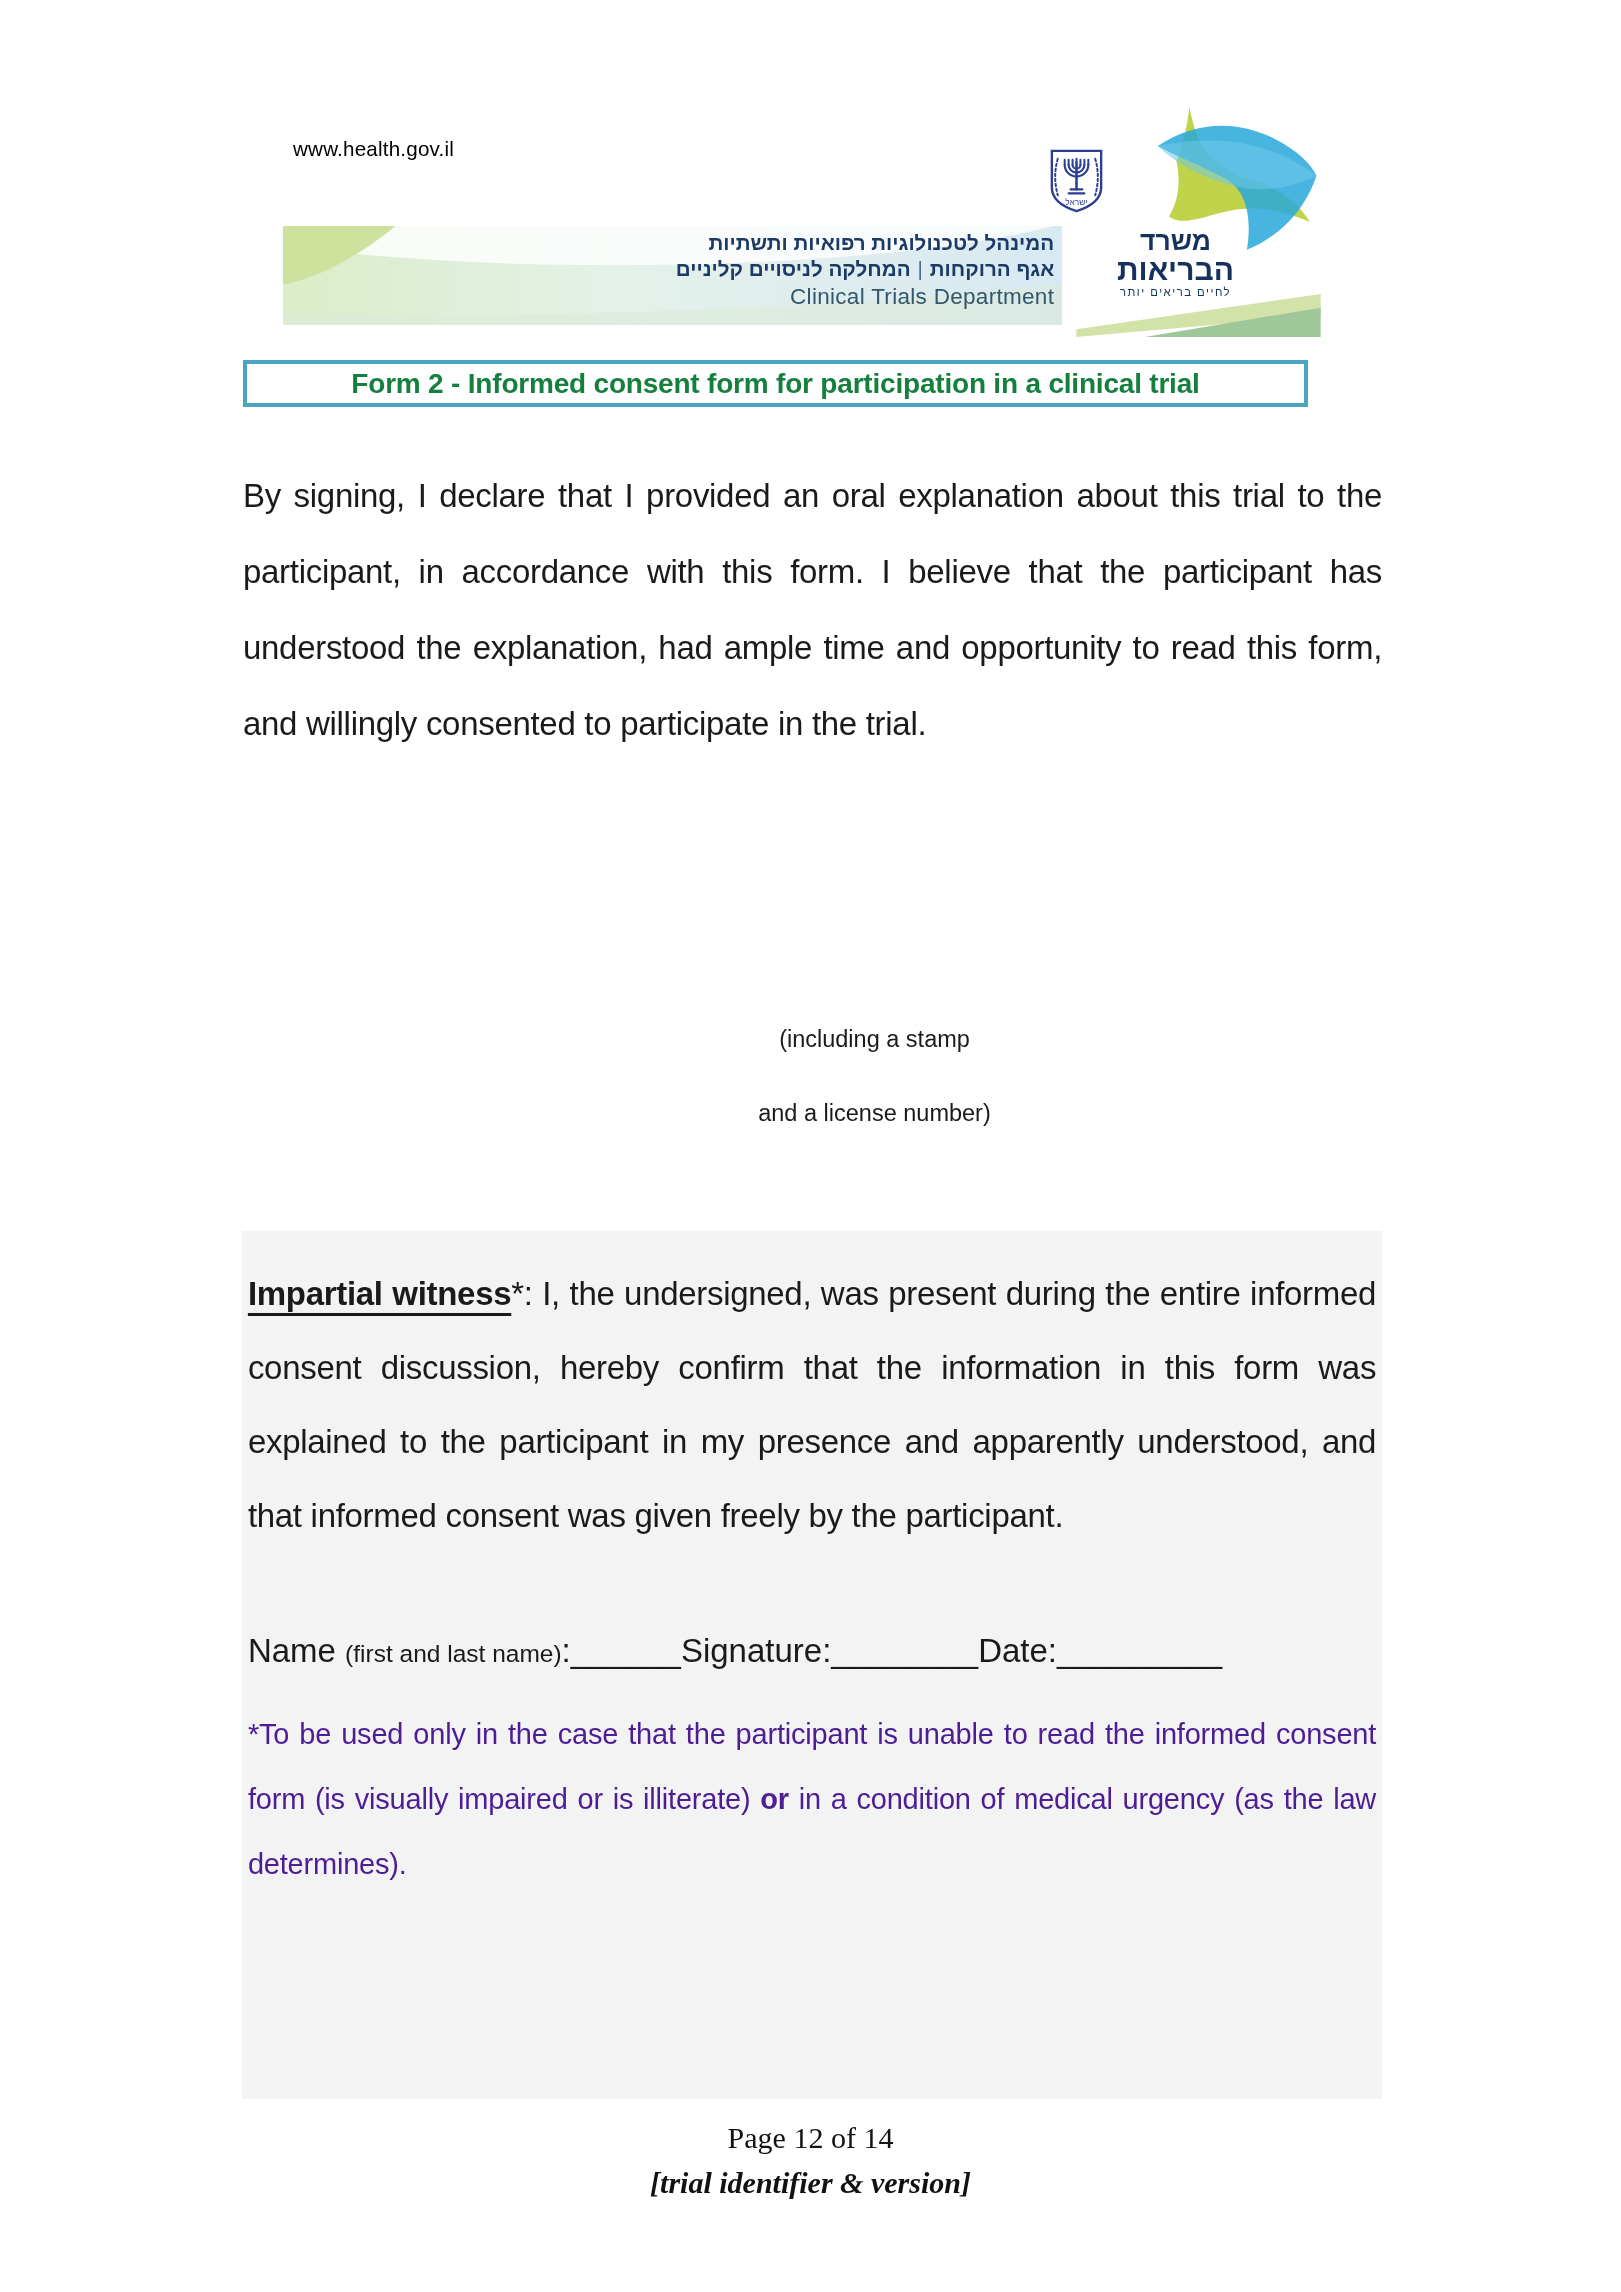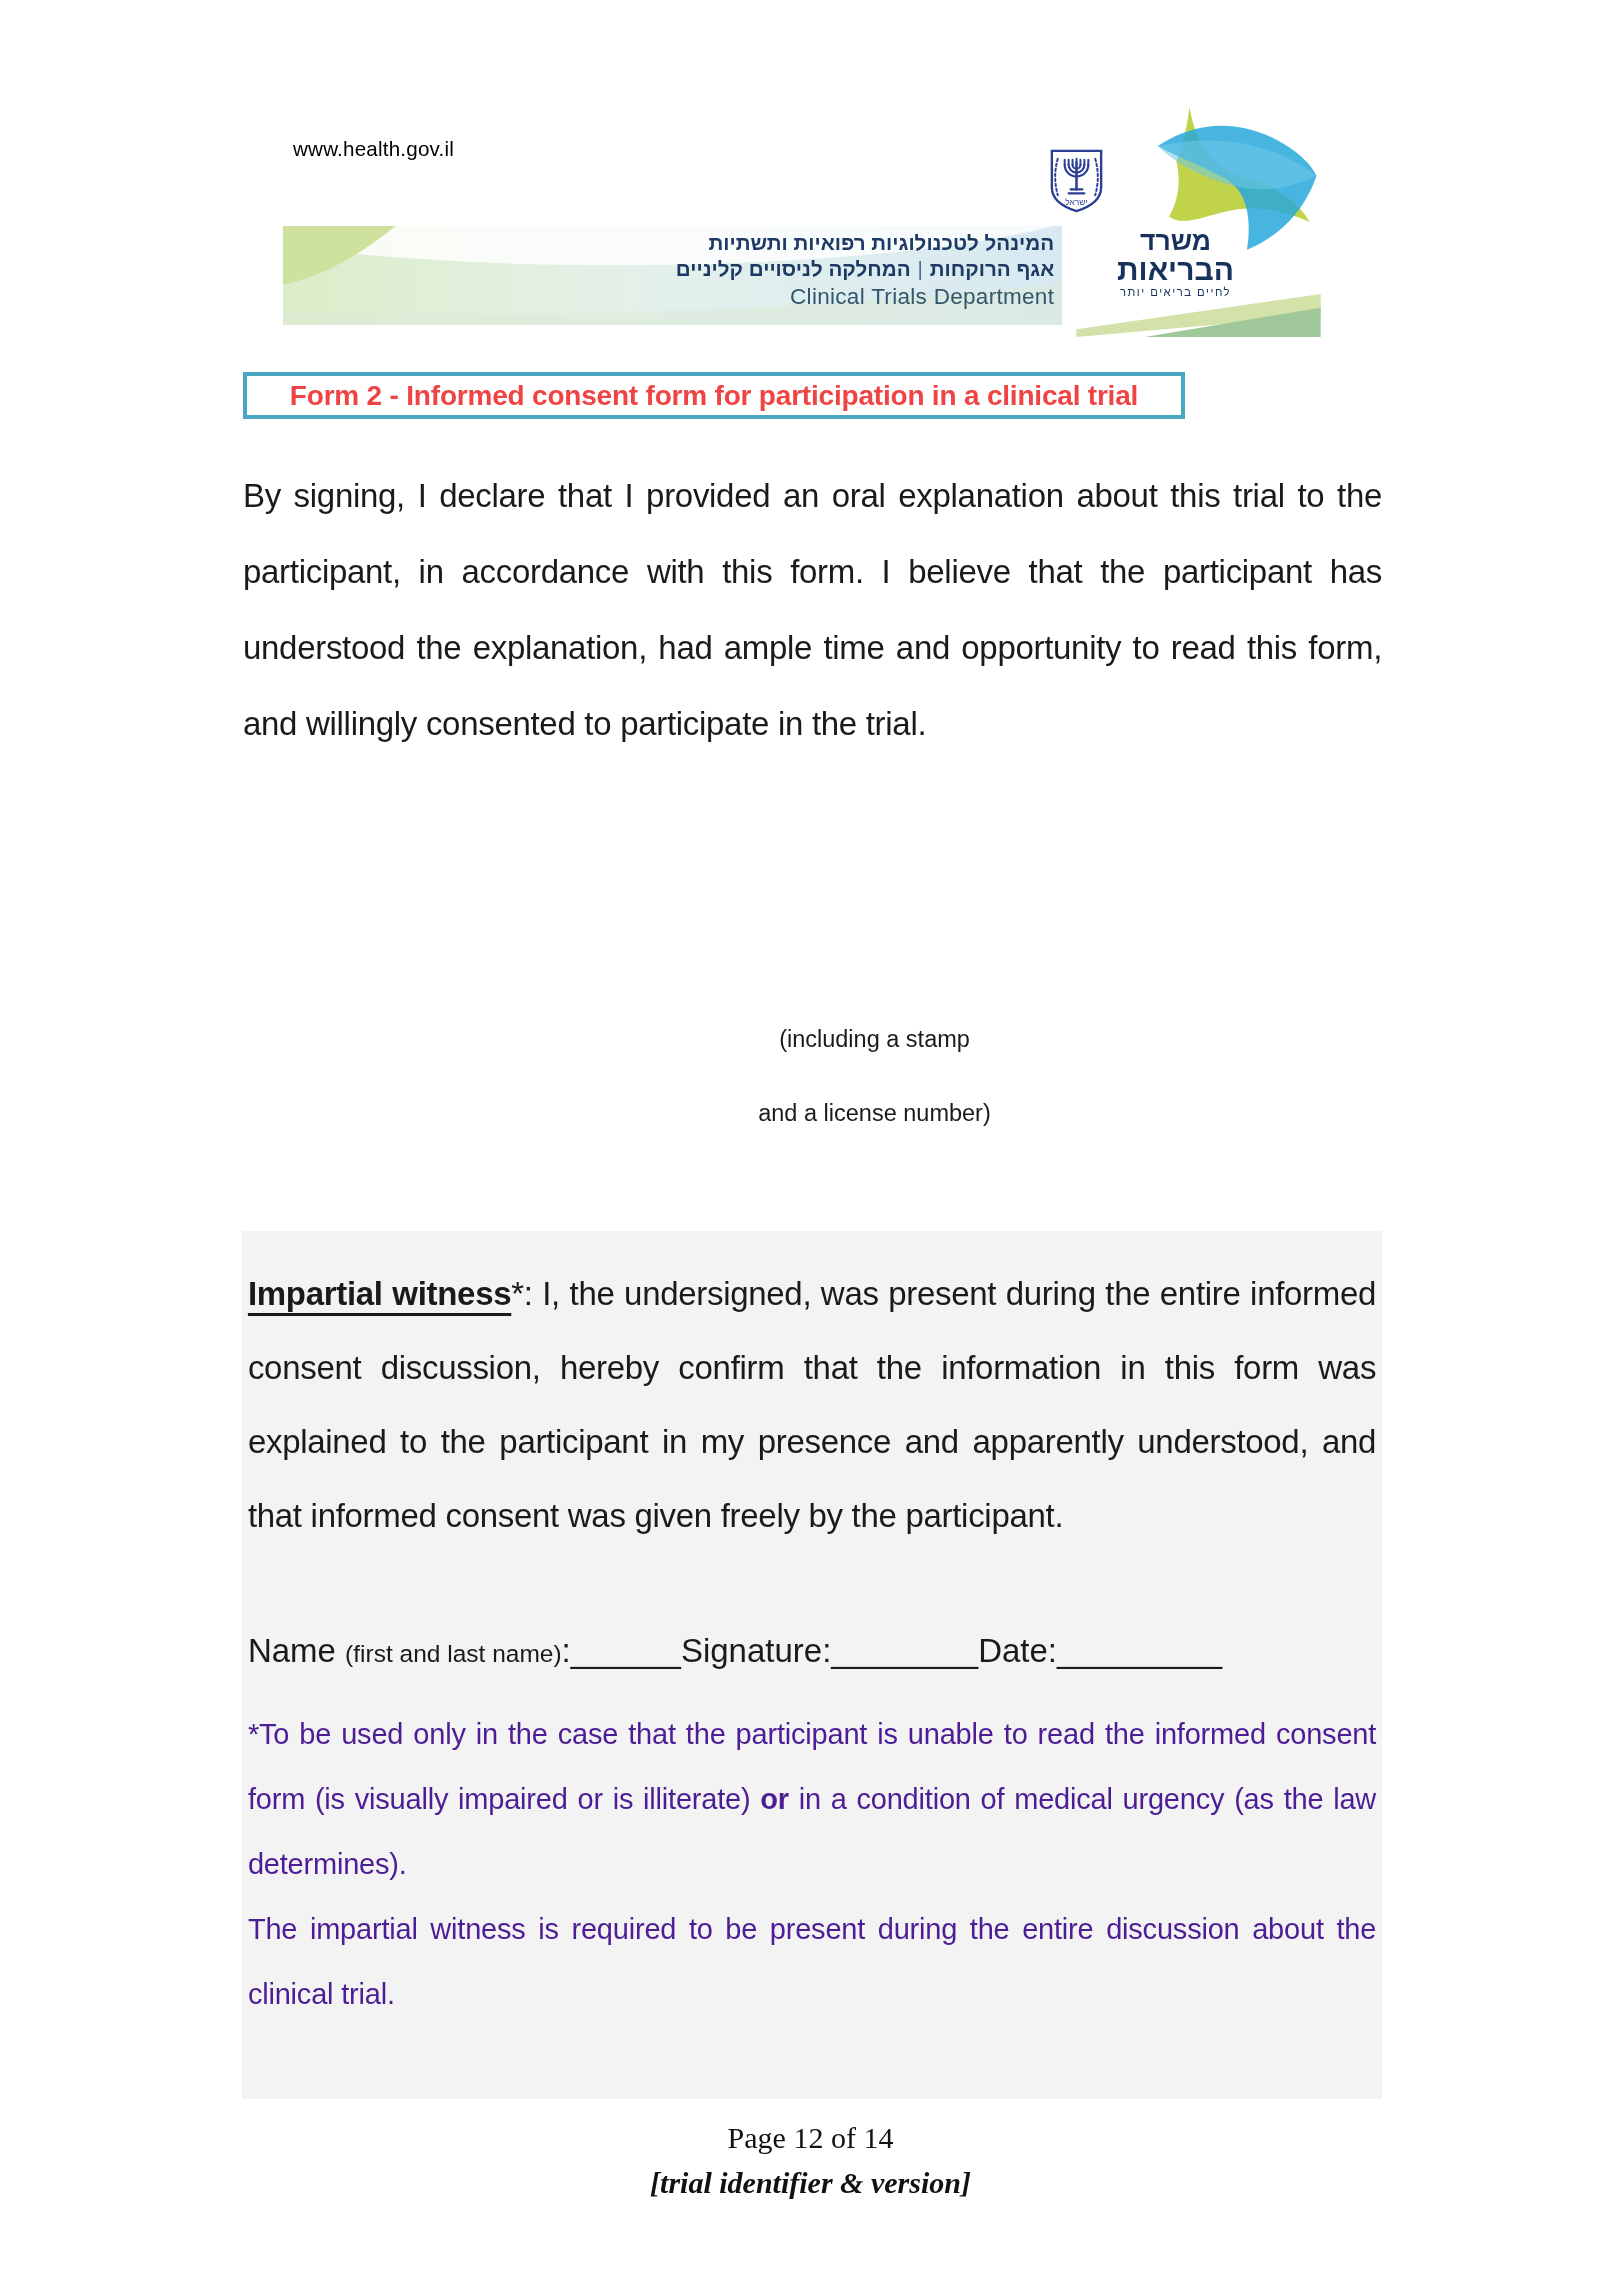--- a/index.html
+++ b/index.html
@@ -40,24 +40,24 @@
     position:absolute; left:1111px; top:228px; width:129px;
     text-align:center; direction:rtl; color:#16325c;
   }
   .moh-text .moh1 { font-size:26.5px; font-weight:bold; line-height:26.5px; }
   .moh-text .moh2 { font-size:30px; font-weight:bold; line-height:30px; }
   .moh-text .moh3 { font-size:11.3px; line-height:13.7px; letter-spacing:1.5px; margin-top:1px; }
   .stripe { position:absolute; left:1076px; top:294px; width:245px; height:43px; }
 
   
   .title-box {
-    position:absolute; left:243px; top:372px; width:942px; height:47px;
+    position:absolute; left:243px; top:360px; width:1065px; height:47px;
     border:4.9px solid #4aa6c0;
     display:flex; align-items:center; justify-content:center;
-    font-size:28px; font-weight:bold; color:#ef4444; letter-spacing:-0.2px;
+    font-size:28px; font-weight:bold; color:#15803d; letter-spacing:-0.2px;
   }
 
   
   .para {
     position:absolute; left:243px; width:1139px;
     font-size:33px; letter-spacing:-0.3px;
     text-align:justify; color:#1a1a1a;
   }
   .p1 { top:458px; line-height:76px; }
 
@@ -177,21 +177,20 @@
 
   <div class="gray-box">
     <p class="para p2"><span class="head">Impartial witness</span><span>*: </span><span>I, the undersigned, was present during the entire informed consent discussion, hereby confirm that the information in this form was explained to the participant in my presence and apparently understood, and that informed consent was given freely by the participant.</span></p>
 
     <div class="sigrow row2">
       <span>Name</span>
       <span class="hint">(first and last name)</span><span>:</span><span>______</span><span>Signature:</span><span>________</span><span>Date:</span><span>_________</span>
     </div>
 
     <p class="footnote fn1"><span>*To be used only in the case that the participant is unable to read the informed consent form (is visually impaired or is illiterate) </span><b>or</b><span> in a condition of medical urgency (as the law determines).</span></p>
-    <p class="footnote fn2">The impartial witness is required to be present during the entire discussion about the clinical trial.</p>
   </div>
 
   <div class="footer">
     <div class="page-num">Page 12 of 14</div>
     <div class="trial-id">[trial identifier &amp; version]</div>
   </div>
 
 </div>
 
 

